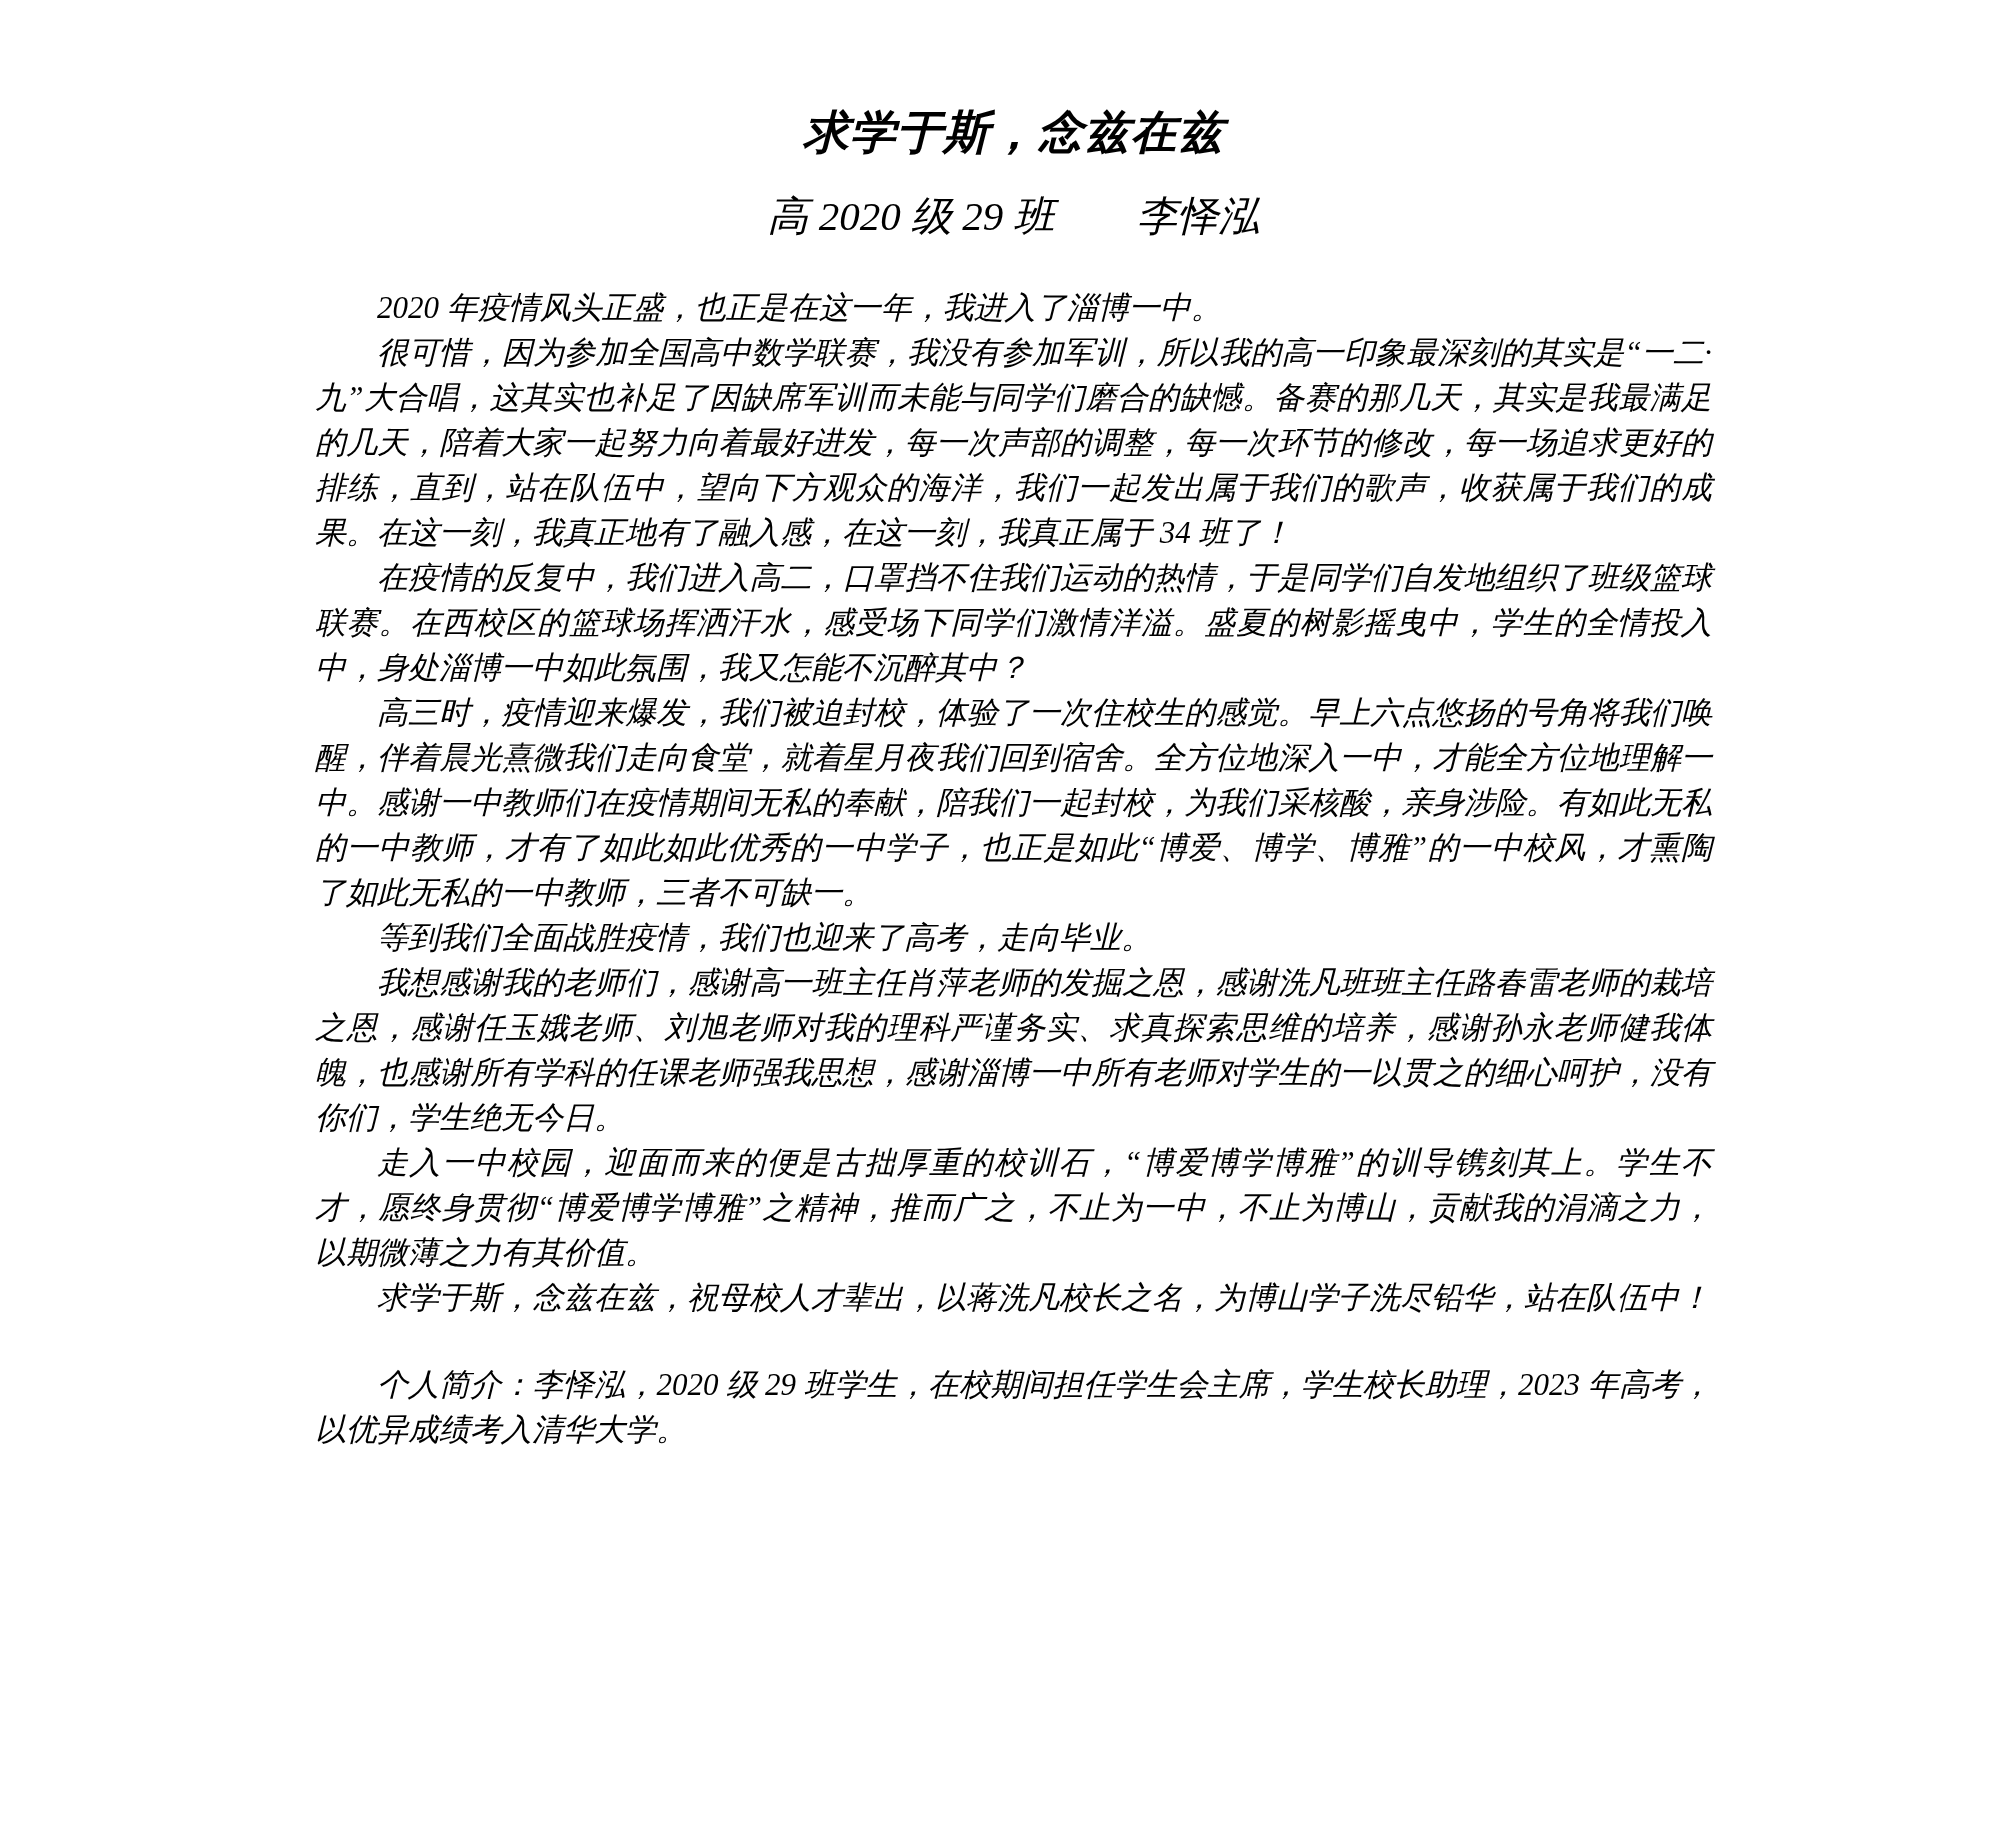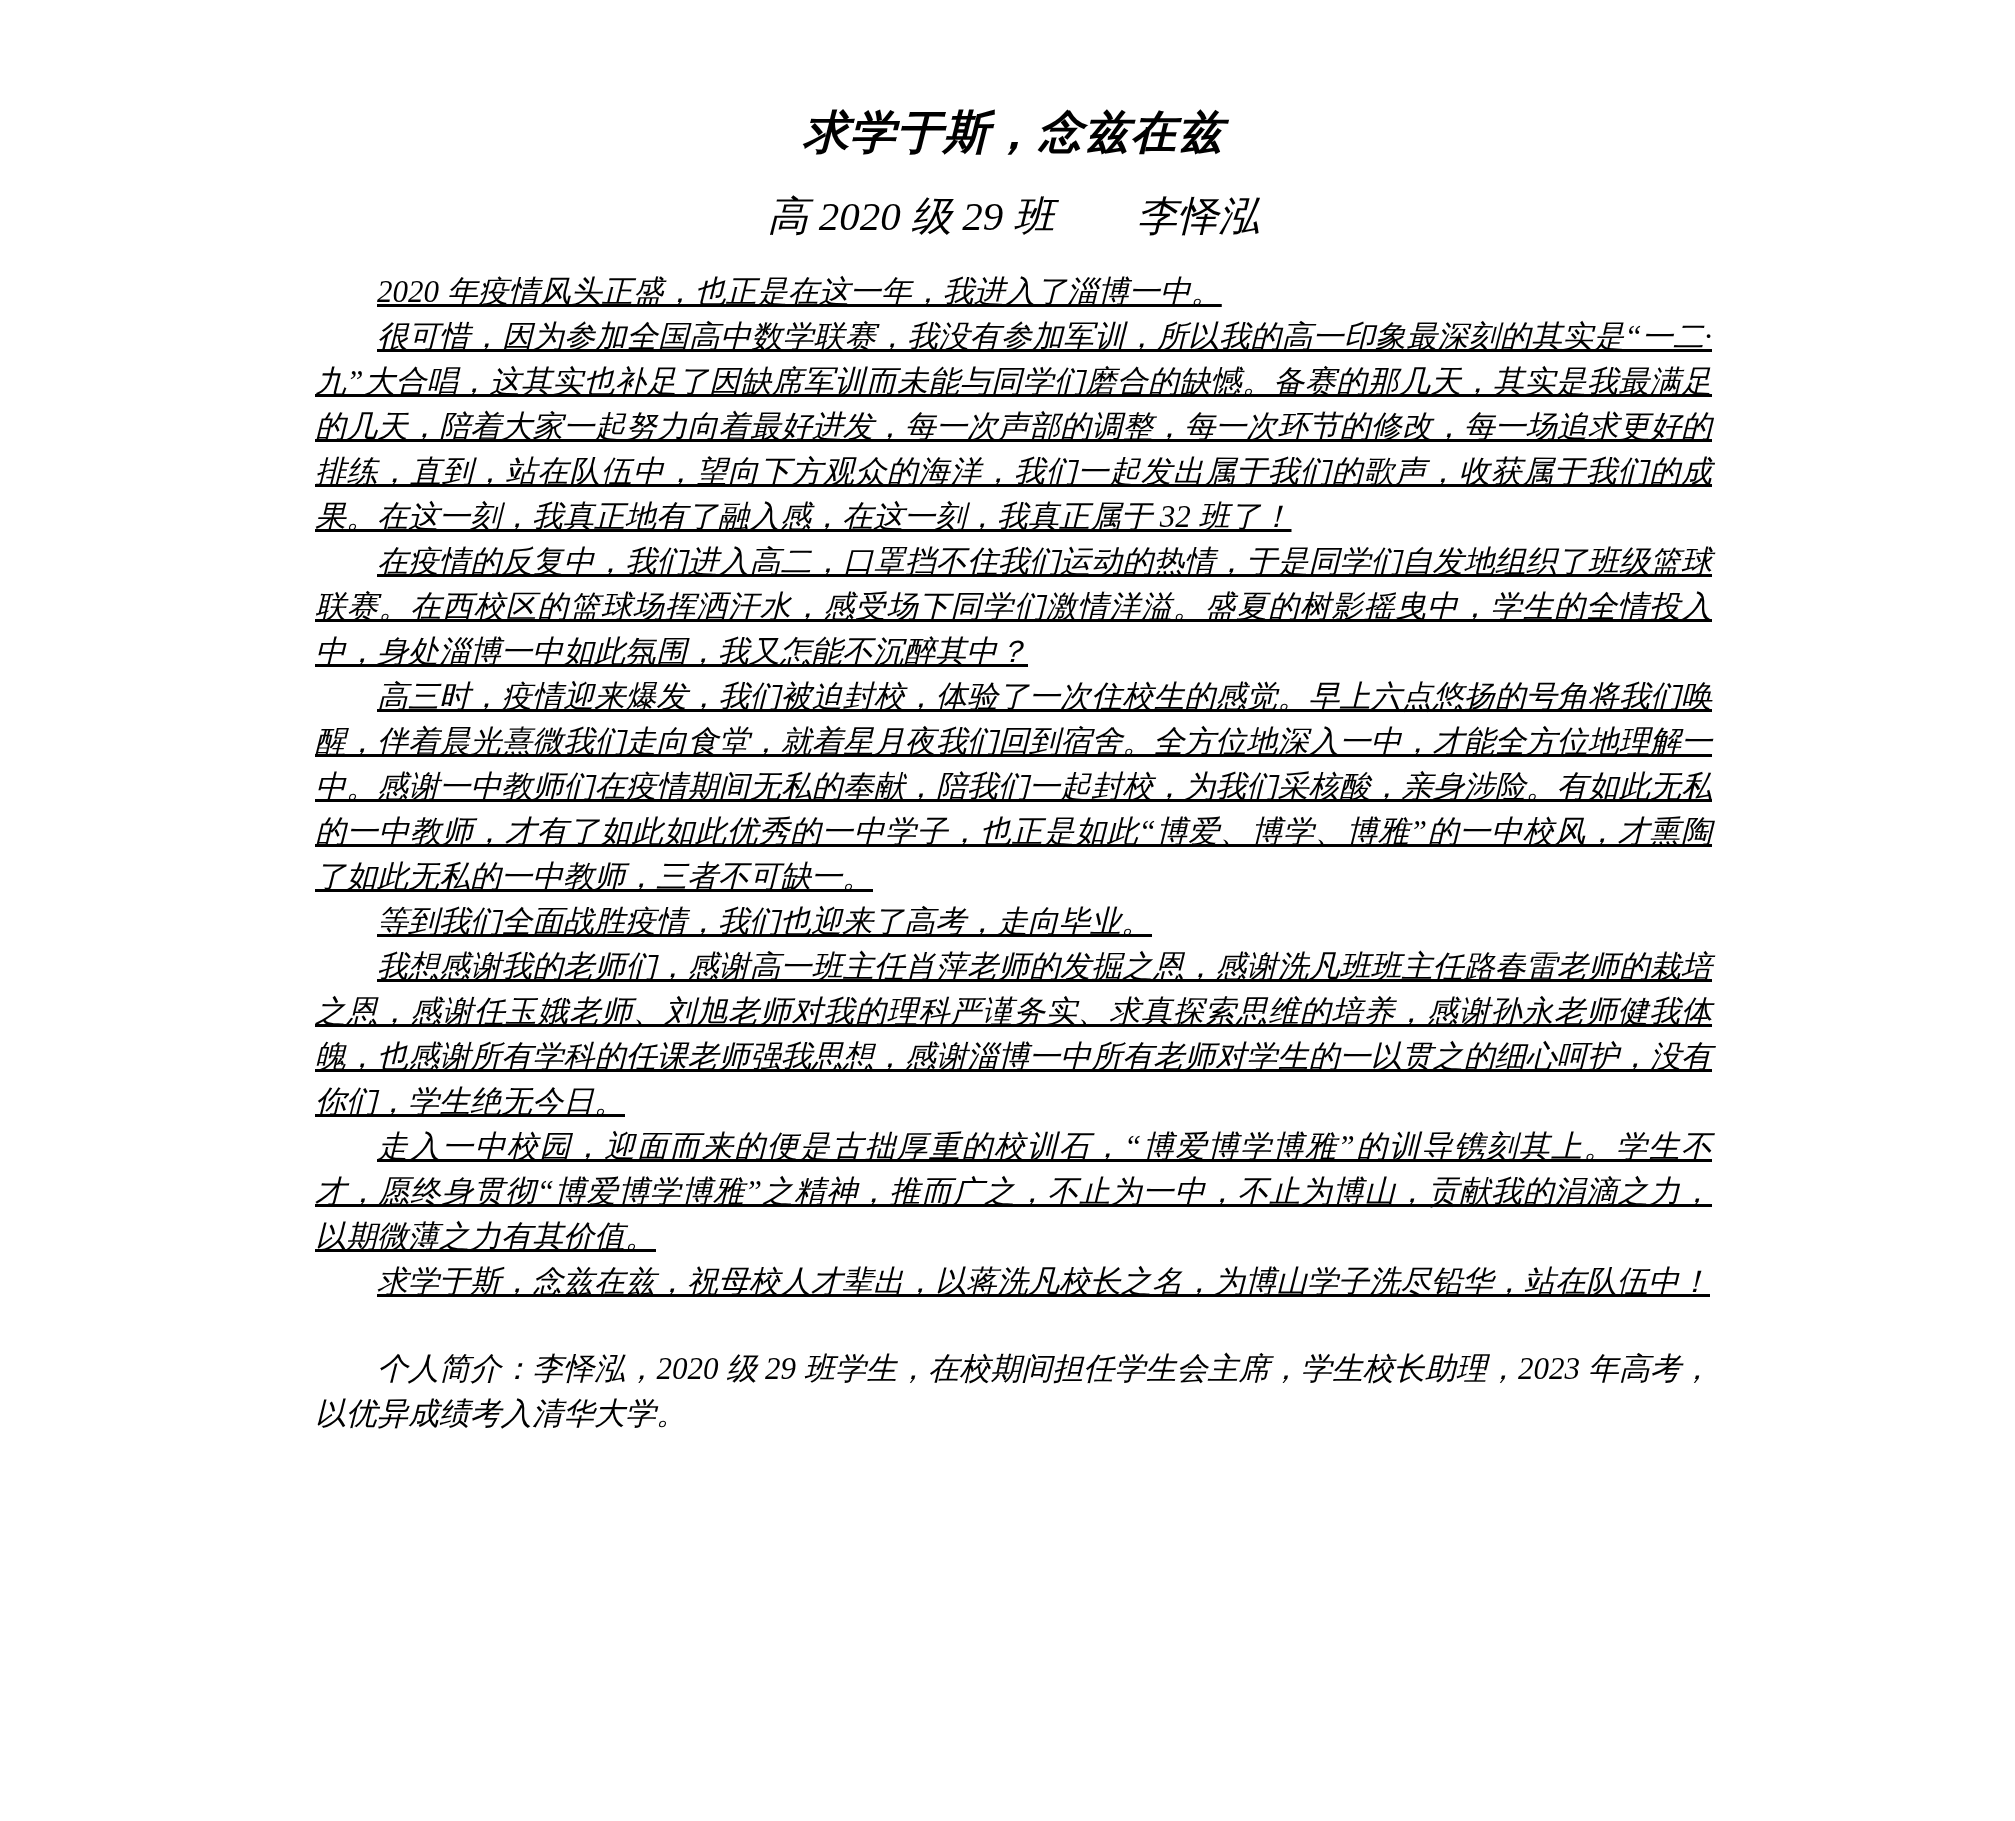--- a/index.html
+++ b/index.html
@@ -31,22 +31,21 @@
     margin-top: 36px;
     font-size: 41px;
     line-height: 42px;
     text-align: center;
     font-weight: normal;
   }
   .byline .author {
     margin-left: 2em;
   }
   .essay {
-    margin-top: 32px;
-    text-decoration: underline;
+    margin-top: 48px;
   }
   .essay p, .bio {
     margin: 0;
     font-size: 31px;
     line-height: 45px;
     text-align: justify;
     text-indent: 2em;
     word-break: break-all;
   }
   .bio {
@@ -59,21 +58,21 @@
 <div class="page">
 
   <h1 class="title">求学于斯，念兹在兹</h1>
 
   <div class="byline">
     <span>高 2020 级 29 班</span><span class="author">李怿泓</span>
   </div>
 
   <div class="essay">
     <p>2020 年疫情风头正盛，也正是在这一年，我进入了淄博一中。</p>
-    <p>很可惜，因为参加全国高中数学联赛，我没有参加军训，所以我的高一印象最深刻的其实是“一二·九”大合唱，这其实也补足了因缺席军训而未能与同学们磨合的缺憾。备赛的那几天，其实是我最满足的几天，陪着大家一起努力向着最好进发，每一次声部的调整，每一次环节的修改，每一场追求更好的排练，直到，站在队伍中，望向下方观众的海洋，我们一起发出属于我们的歌声，收获属于我们的成果。在这一刻，我真正地有了融入感，在这一刻，我真正属于 32 班了！</p>
+    <p>很可惜，因为参加全国高中数学联赛，我没有参加军训，所以我的高一印象最深刻的其实是“一二·九”大合唱，这其实也补足了因缺席军训而未能与同学们磨合的缺憾。备赛的那几天，其实是我最满足的几天，陪着大家一起努力向着最好进发，每一次声部的调整，每一次环节的修改，每一场追求更好的排练，直到，站在队伍中，望向下方观众的海洋，我们一起发出属于我们的歌声，收获属于我们的成果。在这一刻，我真正地有了融入感，在这一刻，我真正属于 34 班了！</p>
     <p>在疫情的反复中，我们进入高二，口罩挡不住我们运动的热情，于是同学们自发地组织了班级篮球联赛。在西校区的篮球场挥洒汗水，感受场下同学们激情洋溢。盛夏的树影摇曳中，学生的全情投入中，身处淄博一中如此氛围，我又怎能不沉醉其中？</p>
     <p>高三时，疫情迎来爆发，我们被迫封校，体验了一次住校生的感觉。早上六点悠扬的号角将我们唤醒，伴着晨光熹微我们走向食堂，就着星月夜我们回到宿舍。全方位地深入一中，才能全方位地理解一中。感谢一中教师们在疫情期间无私的奉献，陪我们一起封校，为我们采核酸，亲身涉险。有如此无私的一中教师，才有了如此如此优秀的一中学子，也正是如此“博爱、博学、博雅”的一中校风，才熏陶了如此无私的一中教师，三者不可缺一。</p>
     <p>等到我们全面战胜疫情，我们也迎来了高考，走向毕业。</p>
     <p>我想感谢我的老师们，感谢高一班主任肖萍老师的发掘之恩，感谢洗凡班班主任路春雷老师的栽培之恩，感谢任玉娥老师、刘旭老师对我的理科严谨务实、求真探索思维的培养，感谢孙永老师健我体魄，也感谢所有学科的任课老师强我思想，感谢淄博一中所有老师对学生的一以贯之的细心呵护，没有你们，学生绝无今日。</p>
     <p>走入一中校园，迎面而来的便是古拙厚重的校训石，“博爱博学博雅”的训导镌刻其上。学生不才，愿终身贯彻“博爱博学博雅”之精神，推而广之，不止为一中，不止为博山，贡献我的涓滴之力，以期微薄之力有其价值。</p>
     <p>求学于斯，念兹在兹，祝母校人才辈出，以蒋洗凡校长之名，为博山学子洗尽铅华，站在队伍中！</p>
   </div>
 
   <p class="bio">个人简介：李怿泓，2020 级 29 班学生，在校期间担任学生会主席，学生校长助理，2023 年高考，以优异成绩考入清华大学。</p>
 

